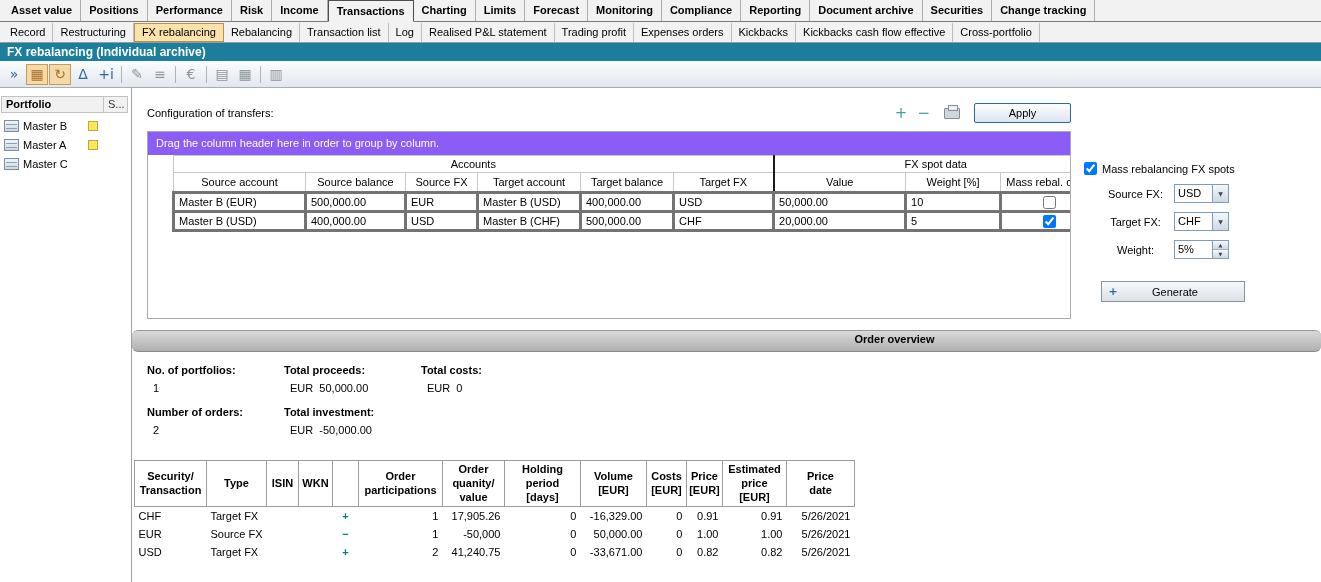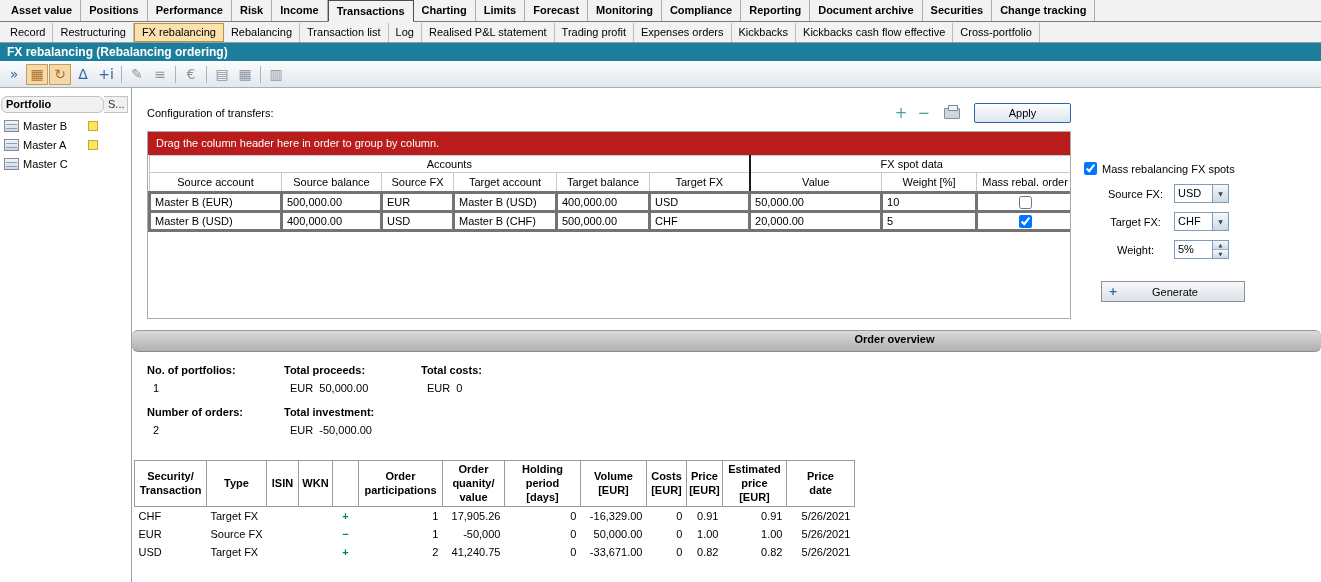--- a/index.html
+++ b/index.html
@@ -20,41 +20,41 @@
 .toolbar { height:27px; display:flex; align-items:center; gap:1px; padding-left:3px; background:linear-gradient(#fbfcfd,#e2e7ee); border-bottom:1px solid #a6aeb8; font-family:"DejaVu Sans",sans-serif; }
 .tbi { min-width:22px; height:21px; display:flex; align-items:center; justify-content:center; font-size:14px; color:#8a949e; padding:0 2px; }
 .tbi.blue { color:#33689c; }
 .tbi.active { background:#f5d9a8; border:1px solid #c49d55; color:#a8702a; }
 .tbsep { width:1px; height:17px; background:#aab2bc; margin:0 3px; }
 
 .content { display:flex; height:494px; }
 .sidebar { width:131px; flex:none; padding-top:8px; background:#fff; }
 .sidebar-header { display:flex; margin-left:1px; }
 .sh-cell { height:17px; line-height:15px; background:#f1f1f1; border:1px solid #c2c2c2; padding-left:4px; }
-.sh-portfolio { width:103px; font-weight:bold;border-radius:6px; }
+.sh-portfolio { width:103px; font-weight:bold; }
 .sh-status { width:24px; border-left:none; color:#333; }
 .tree { margin-top:3px; }
 .tree-item { height:19px; display:flex; align-items:center; padding-left:4px; position:relative; }
 .pf-icon { width:15px; height:12px; flex:none; margin-right:4px; border:1px solid #7f8c9a; background:linear-gradient(#eff4f9,#ccd8e4); position:relative; }
 .pf-icon::before { content:""; position:absolute; left:1px; right:1px; top:3px; border-top:1px solid #90a0b0; }
 .pf-icon::after { content:""; position:absolute; left:1px; right:1px; top:7px; border-top:1px solid #90a0b0; }
 .status-sq { position:absolute; left:88px; width:10px; height:10px; background:#ffe659; border:1px solid #bfa93e; }
 
 .main { flex:1; border-left:1px solid #9aa2ac; position:relative; background:#fff; }
 
 .config-header { width:939px; display:flex; justify-content:space-between; align-items:center; margin-top:14px; height:21px; padding-left:15px; }
 .config-actions { display:flex; align-items:center; }
 .xfer-icon { font-size:15px; color:#4aa0a0; margin-right:10px; font-family:"DejaVu Sans",sans-serif; }
 .printer-icon { width:16px; height:11px; background:#cfd6dd; border:1px solid #858c95; border-radius:1px; position:relative; margin:2px 14px 0 4px; }
 .printer-icon::before { content:""; position:absolute; left:3px; top:-4px; width:8px; height:4px; background:#eef2f6; border:1px solid #858c95; }
 .apply-btn { width:97px; height:20px; font-family:inherit; font-size:11px; border:1px solid #2a66a8; background:linear-gradient(#feffff,#dce4ee); border-radius:2px; }
 
 .config-table { width:924px; margin-left:15px; margin-top:8px; height:188px; border:1px solid #ababab; overflow:hidden; }
-.groupby { height:23px; line-height:23px; background:#b91c1c; color:#fdfdfd; padding-left:8px; }
-table.cfg { width:100%; border-collapse:collapse; table-layout:fixed; }
+.groupby { height:23px; line-height:23px; background:#8b5cf6; color:#fdfdfd; padding-left:8px; }
+table.cfg { width:100%; border-collapse:collapse; table-layout:fixed;margin-left:24px; }
 .cfg th { font-weight:normal; background:#fff; border:1px solid #c8c8c8; text-align:center; height:17px; padding:0 2px; overflow:hidden; white-space:nowrap; }
 .cfg tr.cols th { height:20px; }
 .cfg td { background:#fff; border:3px solid #737373; height:19px; padding:0 4px; overflow:hidden; white-space:nowrap; }
 .cfg .fxdiv { border-left:2px solid #1a1a1a; }
 .cfg .cbcell { text-align:center; }
 .cfg input[type=checkbox] { width:13px; height:13px; margin:0; vertical-align:middle; }
 
 .mass-panel { position:absolute; left:952px; top:74px; width:240px; }
 .cb-row { display:flex; align-items:center; }
 .cb-row input { width:13px; height:13px; margin:0 5px 0 0; }
@@ -117,21 +117,21 @@
     <div class="subtab">Log</div>
     <div class="subtab">Realised P&amp;L statement</div>
     <div class="subtab">Trading profit</div>
     <div class="subtab">Expenses orders</div>
     <div class="subtab">Kickbacks</div>
     <div class="subtab">Kickbacks cash flow effective</div>
     <div class="subtab">Cross-portfolio</div>
   </div>
 
   <div class="titlebar">
-    <span>FX rebalancing (Rebalancing ordering)</span>
+    <span>FX rebalancing (Individual archive)</span>
   </div>
 
   <div class="toolbar">
     <div class="tbi blue">»</div>
     <div class="tbi active">▦</div>
     <div class="tbi active">↻</div>
     <div class="tbi blue">Δ</div>
     <div class="tbi blue">+i</div>
     <div class="tbsep"></div>
     <div class="tbi">✎</div>

